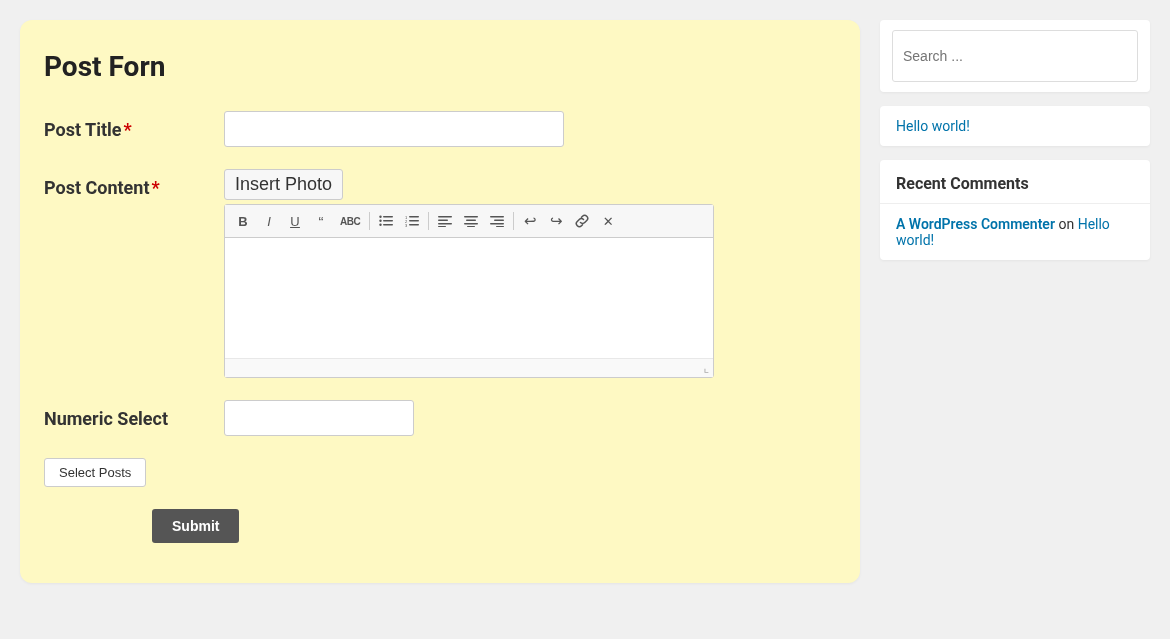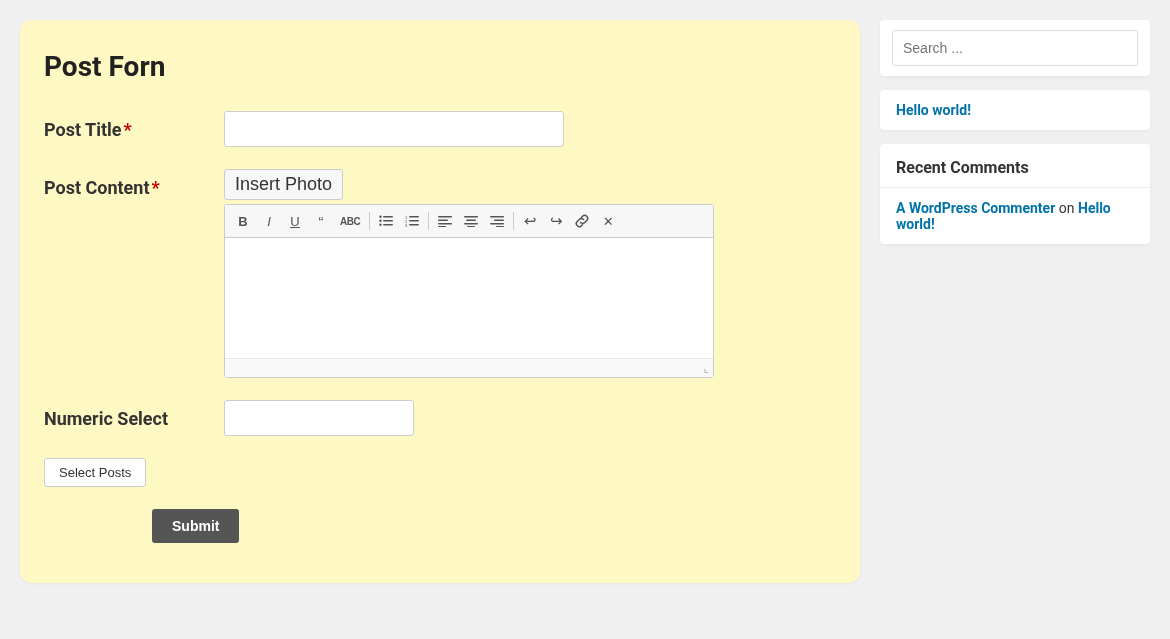--- a/index.html
+++ b/index.html
@@ -169,21 +169,21 @@
       overflow: hidden;
     }
     .search-widget {
       padding: 0;
     }
     .search-input-wrap {
       padding: 10px 12px;
     }
     .search-input {
       width: 100%;
-      height: 36px;
+      height: 52px;
       border: 1px solid #ddd;
       border-radius: 3px;
       padding: 6px 10px;
       font-size: 14px;
       color: #999;
       outline: none;
       background: #fff;
     }
     .widget-title {
       font-size: 16px;
@@ -195,21 +195,20 @@
     .widget-item {
       padding: 12px 16px;
       font-size: 14px;
       color: #333;
       border-bottom: 1px solid #eee;
     }
     .widget-item:last-child { border-bottom: none; }
     .widget-item a {
       color: #0073aa;
       text-decoration: none;
-      font-weight: bold;
     }
     .recent-comment-author {
       font-weight: 600;
       color: #0073aa;
       margin-top: 46px;
     }
   </style>
 </head>
 <body>
 

